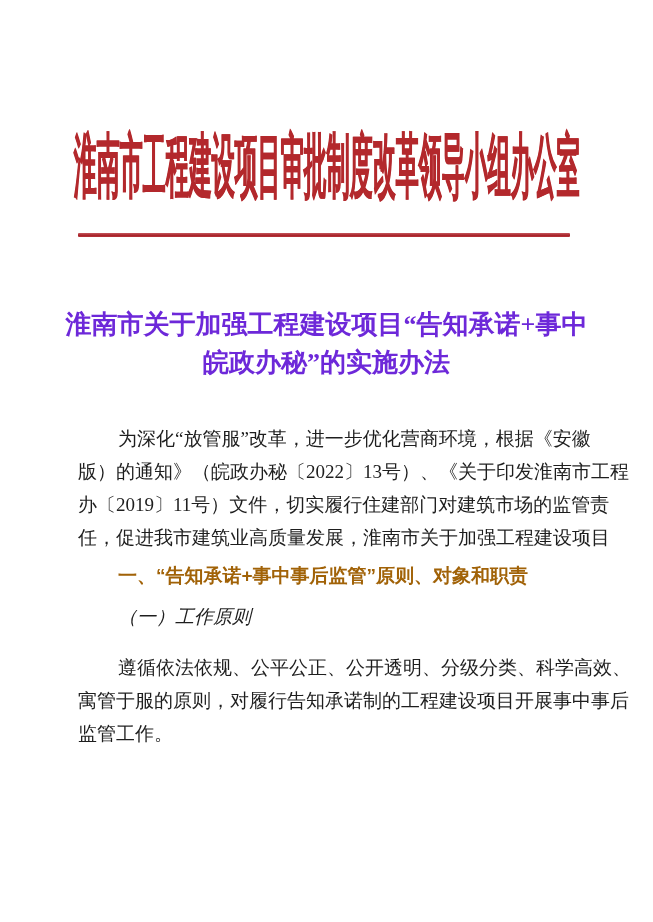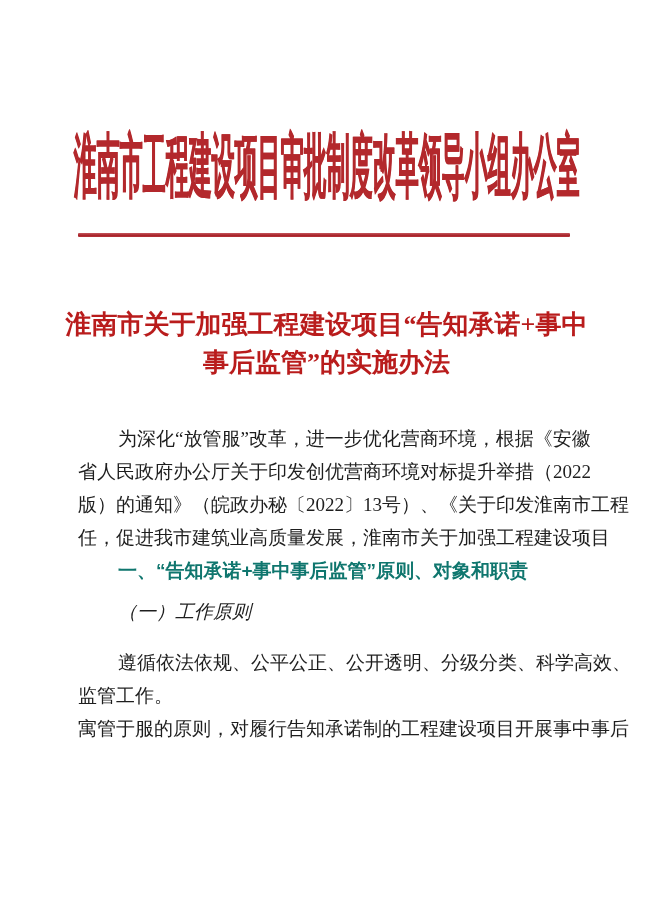--- a/index.html
+++ b/index.html
@@ -53,21 +53,21 @@
   
   .doc-title {
     position: absolute;
     top: 306px;
     left: 40px;
     right: 40px;
     text-align: center;
     font-weight: bold;
     font-size: 26px;
     line-height: 38px;
-    color: #b91c1c;
+    color: #6d28d9;
   }
 
   
   .body-block {
     position: absolute;
     top: 422px;
     left: 78px;
     width: 500px;
     font-size: 19px;
     line-height: 33px;
@@ -76,21 +76,22 @@
   .line {
     white-space: nowrap;
   }
   .indent {
     text-indent: 40px;
   }
   .section-heading {
     font-family: "Liberation Sans", sans-serif;
     font-weight: bold;
     text-indent: 40px;
-    color: #0f766e;
+    margin-top: 5px;
+    color: #a16207;
   }
   .subsection-heading {
     font-style: italic;
     text-indent: 40px;
     margin-top: 8px;
   }
   .para2-start {
     margin-top: 18px;
   }
 
@@ -112,33 +113,33 @@
 <div class="page">
 
   <div class="banner">
     <div class="banner-text">淮南市工程建设项目审批制度改革领导小组办公室</div>
   </div>
 
   <div class="red-rule"></div>
 
   <div class="doc-title">
     <div>淮南市关于加强工程建设项目“告知承诺+事中</div>
-    <div>事后监管”的实施办法</div>
+    <div>皖政办秘”的实施办法</div>
   </div>
 
   <div class="body-block">
     <div class="line indent">为深化“放管服”改革，进一步优化营商环境，根据《安徽</div>
-    <div class="line">省人民政府办公厅关于印发创优营商环境对标提升举措（2022</div>
     <div class="line">版）的通知》（皖政办秘〔2022〕13号）、《关于印发淮南市工程</div>
+    <div class="line">办〔2019〕11号）文件，切实履行住建部门对建筑市场的监管责</div>
     <div class="line">任，促进我市建筑业高质量发展，淮南市关于加强工程建设项目</div>
 
     <div class="line section-heading">一、“告知承诺+事中事后监管”原则、对象和职责</div>
 
     <div class="line subsection-heading">（一）工作原则</div>
 
     <div class="line indent para2-start">遵循依法依规、公平公正、公开透明、分级分类、科学高效、</div>
+    <div class="line">寓管于服的原则，对履行告知承诺制的工程建设项目开展事中事后</div>
     <div class="line">监管工作。</div>
-    <div class="line">寓管于服的原则，对履行告知承诺制的工程建设项目开展事中事后</div>
   </div>
 
   <div class="page-number">- 1 -</div>
 
 </div>
 
 </body></html>

